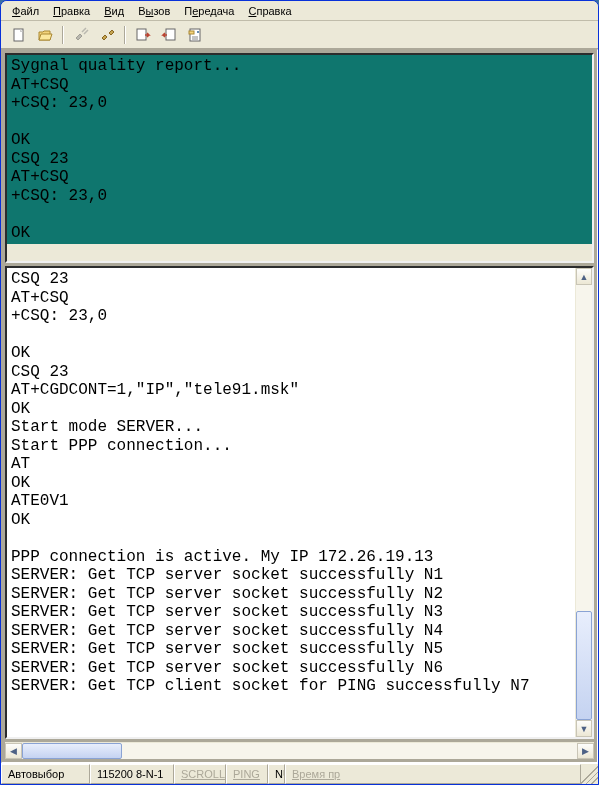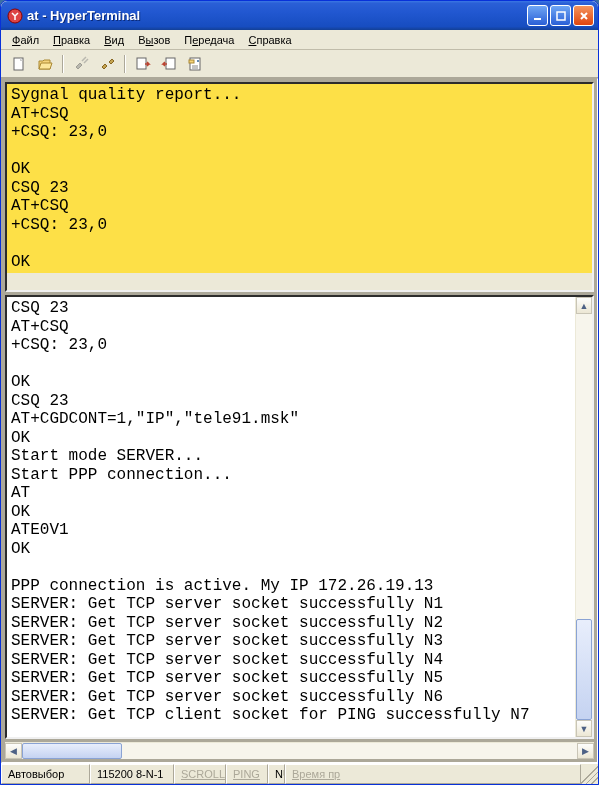--- a/index.html
+++ b/index.html
@@ -99,21 +99,21 @@
   .pane.lower { flex: 1; display: flex; flex-direction: column; }
   .terminal {
     font-family: "Courier New", monospace;
     font-size: 16px;
     line-height: 18.5px;
     white-space: pre;
     padding: 2px 4px;
     color: #000;
     flex: 1;
   }
-  .upper .terminal { background: #fde047; }
+  .upper .terminal { background: #0f766e; }
   .scroll-y {
     position: absolute; right: 0; top: 0; bottom: 0;
     width: 17px;
     background: #f0eee1;
     border-left: 1px solid #ece9d8;
   }
   .scroll-y .arrow {
     height: 17px; background: linear-gradient(#fdfdfb,#ece7d4);
     border: 1px solid #c9c5b6;
     display: flex; align-items: center; justify-content: center;
@@ -167,46 +167,20 @@
       linear-gradient(135deg, transparent 50%, #aca899 50%, #aca899 55%, transparent 55%,
                       transparent 65%, #aca899 65%, #aca899 70%, transparent 70%,
                       transparent 80%, #aca899 80%, #aca899 85%, transparent 85%);
   }
 </style>
 </head>
 <body>
 
 <div class="window">
 
-  <div class="titlebar">
-    <span class="app-icon">
-      <svg width="16" height="16" viewBox="0 0 16 16">
-        <circle cx="8" cy="8" r="7" fill="#d44" stroke="#800" stroke-width="1"></circle>
-        <path d="M5 5 L8 8 L11 5 M8 8 L8 12" stroke="#fff" stroke-width="1.5" fill="none"></path>
-      </svg>
-    </span>
-    <span class="title-text">at - HyperTerminal</span>
-    <div class="winbtns">
-      <div class="winbtn">
-        <svg width="10" height="10">
-            <rect x="1" y="7" width="7" height="2" fill="#fff"></rect>
-          </svg>
-      </div>
-      <div class="winbtn">
-        <svg width="10" height="10">
-            <rect x="1" y="1" width="8" height="8" fill="none" stroke="#fff" stroke-width="1.5"></rect>
-          </svg>
-      </div>
-      <div class="winbtn close">
-        <svg width="10" height="10">
-            <path d="M2 2 L8 8 M8 2 L2 8" stroke="#fff" stroke-width="2"></path>
-          </svg>
-      </div>
-    </div>
-  </div>
 
   <div class="menubar" id="menubar">
       <span class="menuitem"><span class="mnemonic">Ф</span>айл</span>
       <span class="menuitem"><span class="mnemonic">П</span>равка</span>
       <span class="menuitem"><span class="mnemonic">В</span>ид</span>
       <span class="menuitem">В<span class="mnemonic">ы</span>зов</span>
       <span class="menuitem">П<span class="mnemonic">е</span>редача</span>
       <span class="menuitem"><span class="mnemonic">С</span>правка</span>
     </div>
 

